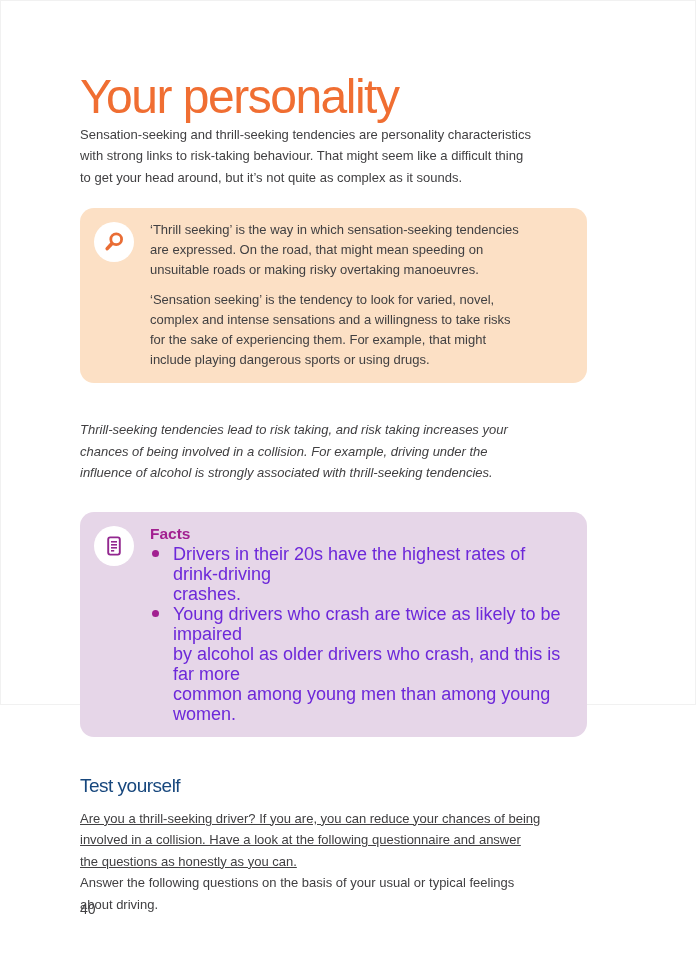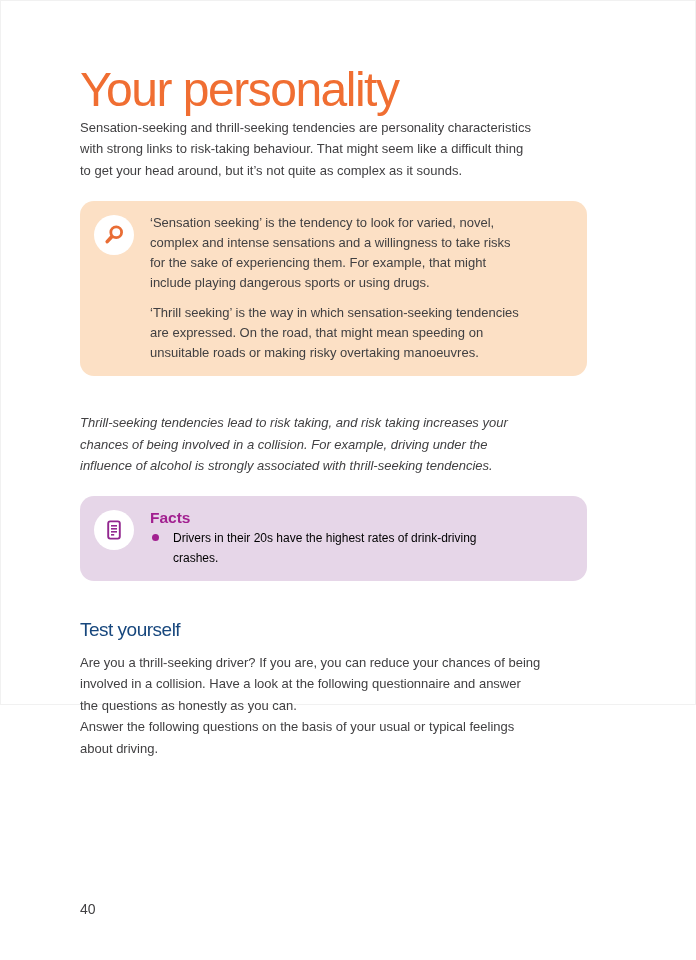--- a/index.html
+++ b/index.html
@@ -8,21 +8,21 @@
     width: 696px; height: 960px;
     background: #ffffff;
     font-family: "Liberation Sans", sans-serif;
     color: #414042;
     position: relative;
     overflow: hidden;
   }
   .page {
     position: relative;
     width: 696px; height: 705px;
-    padding: 0 80px;
+    padding: 7px 80px;
     box-shadow: inset 0 0 0 1px #f1f1f1;
   }
   h1.page-title {
     margin: 0; padding-top: 64px;
     font-size: 48px; line-height: 1.1;
     font-weight: normal;
     letter-spacing: -1.5px;
     color: #f06e32;
   }
   p.body-text {
@@ -34,21 +34,21 @@
   }
   .intro { margin-top: 10px; }
   .callout {
     display: flex;
     align-items: flex-start;
     width: 507px;
     border-radius: 14px;
     padding: 12px 18px 13px 14px;
   }
   .callout-orange { background: #fce0c5; margin-top: 20px; }
-  .callout-purple { background: #e6d6e8; margin-top: 19px; }
+  .callout-purple { background: #e6d6e8; margin-top: 28px; }
   .icon-circle {
     flex: 0 0 40px;
     width: 40px; height: 40px;
     border-radius: 50%;
     background: #ffffff;
     display: flex; align-items: center; justify-content: center;
     margin-top: 2px;
   }
   .callout-body { margin-left: 16px; }
   .callout-body .body-text { line-height: 20px; }
@@ -56,23 +56,23 @@
   .facts-heading {
     margin: 0;
     font-size: 15.5px; line-height: 20px;
     font-weight: bold;
     color: #a22090;
   }
   ul.facts-list { list-style: none; margin: 0; padding: 0; }
   ul.facts-list li {
     position: relative;
     padding-left: 23px;
-    font-size: 12px; line-height: 20px;
+    font-size: 18px; line-height: 20px;
     white-space: pre-line;
-    color: #000000;
+    color: #6d28d9;
   }
   ul.facts-list li::before {
     content: "";
     position: absolute;
     left: 2px; top: 6.5px;
     width: 7px; height: 7px;
     border-radius: 50%;
     background: #a22090;
   }
   h2.section-heading {
@@ -82,21 +82,21 @@
     letter-spacing: -0.5px;
     color: #17477d;
   }
   h3.sub-heading {
     margin: 13px 0 0;
     font-size: 20px; line-height: 1.1;
     font-weight: normal;
     letter-spacing: -0.3px;
     color: #1e8bc8;
   }
-  h2.section-heading + .body-text { margin-top: 11px; }
+  h2.section-heading + .body-text { margin-top: 11px; text-decoration: underline; }
   h3.sub-heading + .body-text { margin-top: 9px; margin-left: 34px; }
   .page-number {
     position: absolute;
     left: 80px; top: 901px;
     font-size: 14px;
     color: #414042;
   }
 </style>
 </head>
 <body>
@@ -110,27 +110,27 @@
 to get your head around, but it’s not quite as complex as it sounds.</p>
 
   <div class="callout callout-orange">
     <div class="icon-circle">
       <svg width="26" height="26" viewBox="0 0 26 26" aria-hidden="true">
         <circle cx="15.2" cy="10.2" r="5.4" fill="none" stroke="#e96d35" stroke-width="2.8"></circle>
         <line x1="10.7" y1="14.7" x2="6.2" y2="19.6" stroke="#e96d35" stroke-width="3.6" stroke-linecap="round"></line>
       </svg>
     </div>
     <div class="callout-body">
+      <p class="body-text">‘Thrill seeking’ is the way in which sensation-seeking tendencies
+are expressed. On the road, that might mean speeding on
+unsuitable roads or making risky overtaking manoeuvres.</p>
       <p class="body-text">‘Sensation seeking’ is the tendency to look for varied, novel,
 complex and intense sensations and a willingness to take risks
 for the sake of experiencing them. For example, that might
 include playing dangerous sports or using drugs.</p>
-      <p class="body-text">‘Thrill seeking’ is the way in which sensation-seeking tendencies
-are expressed. On the road, that might mean speeding on
-unsuitable roads or making risky overtaking manoeuvres.</p>
     </div>
   </div>
 
   <p class="body-text" style="margin-top:36px;font-style:italic;">Thrill-seeking tendencies lead to risk taking, and risk taking increases your
 chances of being involved in a collision. For example, driving under the
 influence of alcohol is strongly associated with thrill-seeking tendencies.</p>
 
   <div class="callout callout-purple">
     <div class="icon-circle">
       <svg width="26" height="26" viewBox="0 0 26 26" aria-hidden="true">
@@ -139,20 +139,23 @@
         <line x1="10" y1="11.8" x2="16" y2="11.8" stroke="#92278f" stroke-width="1.6"></line>
         <line x1="10" y1="14.8" x2="16" y2="14.8" stroke="#92278f" stroke-width="1.6"></line>
         <line x1="10" y1="17.8" x2="13.2" y2="17.8" stroke="#92278f" stroke-width="1.6"></line>
       </svg>
     </div>
     <div class="callout-body">
       <h4 class="facts-heading">Facts</h4>
       <ul class="facts-list">
         <li>Drivers in their 20s have the highest rates of drink-driving
 crashes.</li>
+        <li>Young drivers who crash are twice as likely to be impaired
+by alcohol as older drivers who crash, and this is far more
+common among young men than among young women.</li>
       </ul>
     </div>
   </div>
 
   <h2 class="section-heading">Test yourself</h2>
   <p class="body-text">Are you a thrill-seeking driver? If you are, you can reduce your chances of being
 involved in a collision. Have a look at the following questionnaire and answer
 the questions as honestly as you can.</p>
 
   <p class="body-text">Answer the following questions on the basis of your usual or typical feelings

